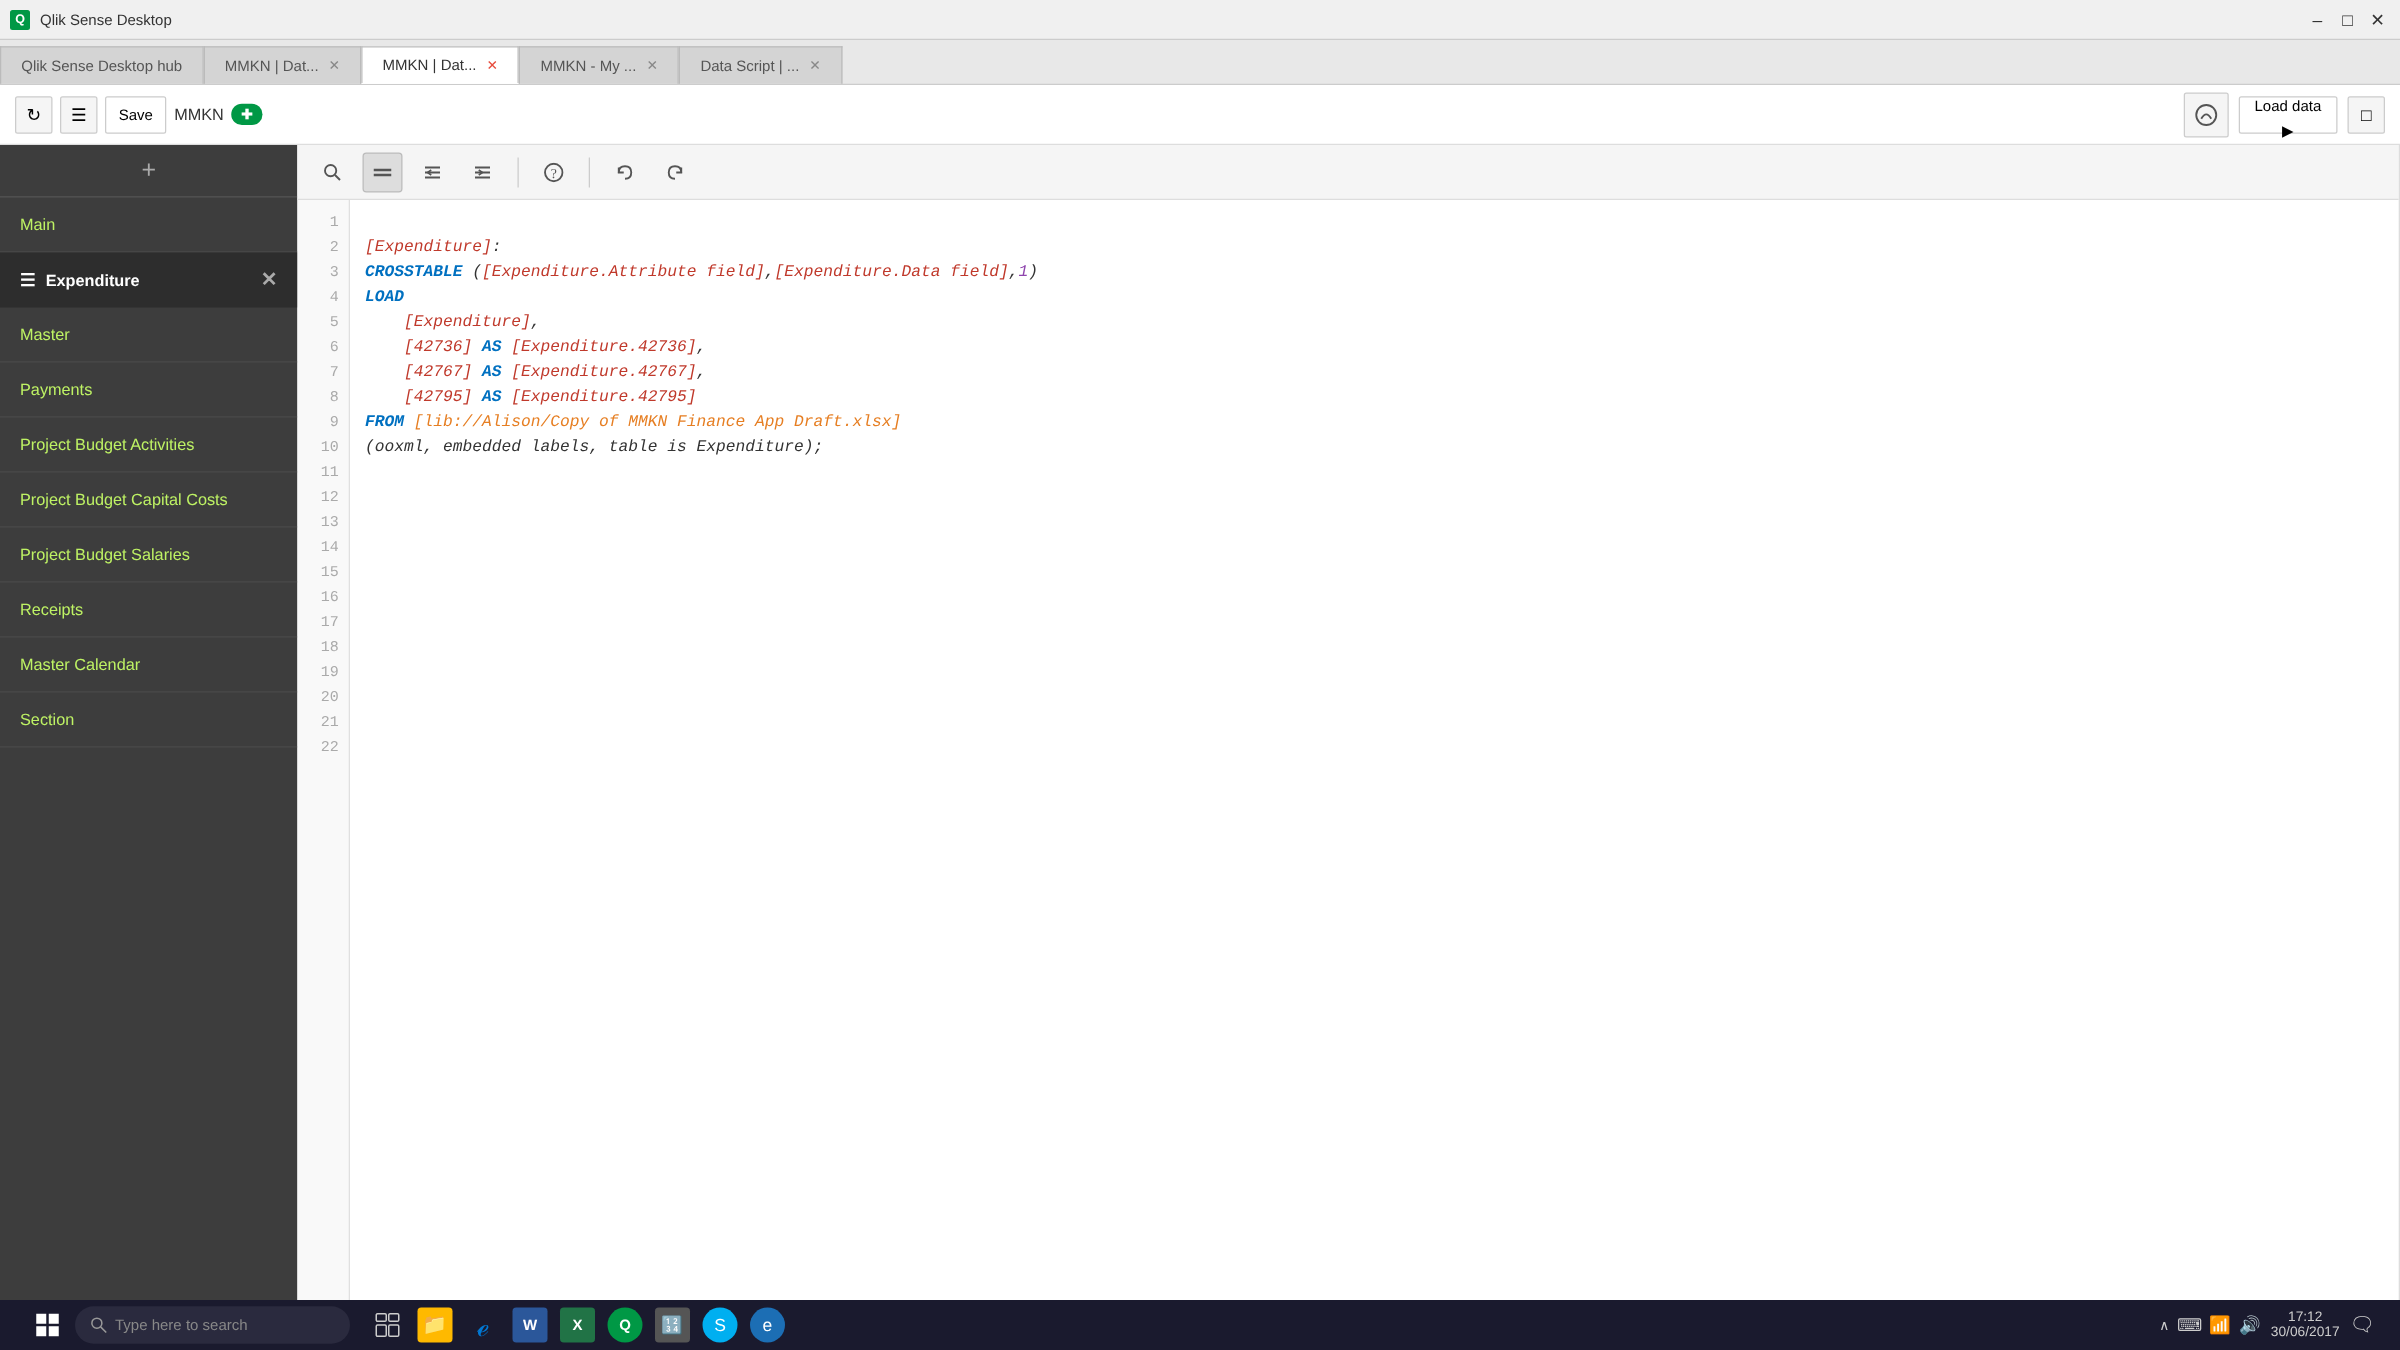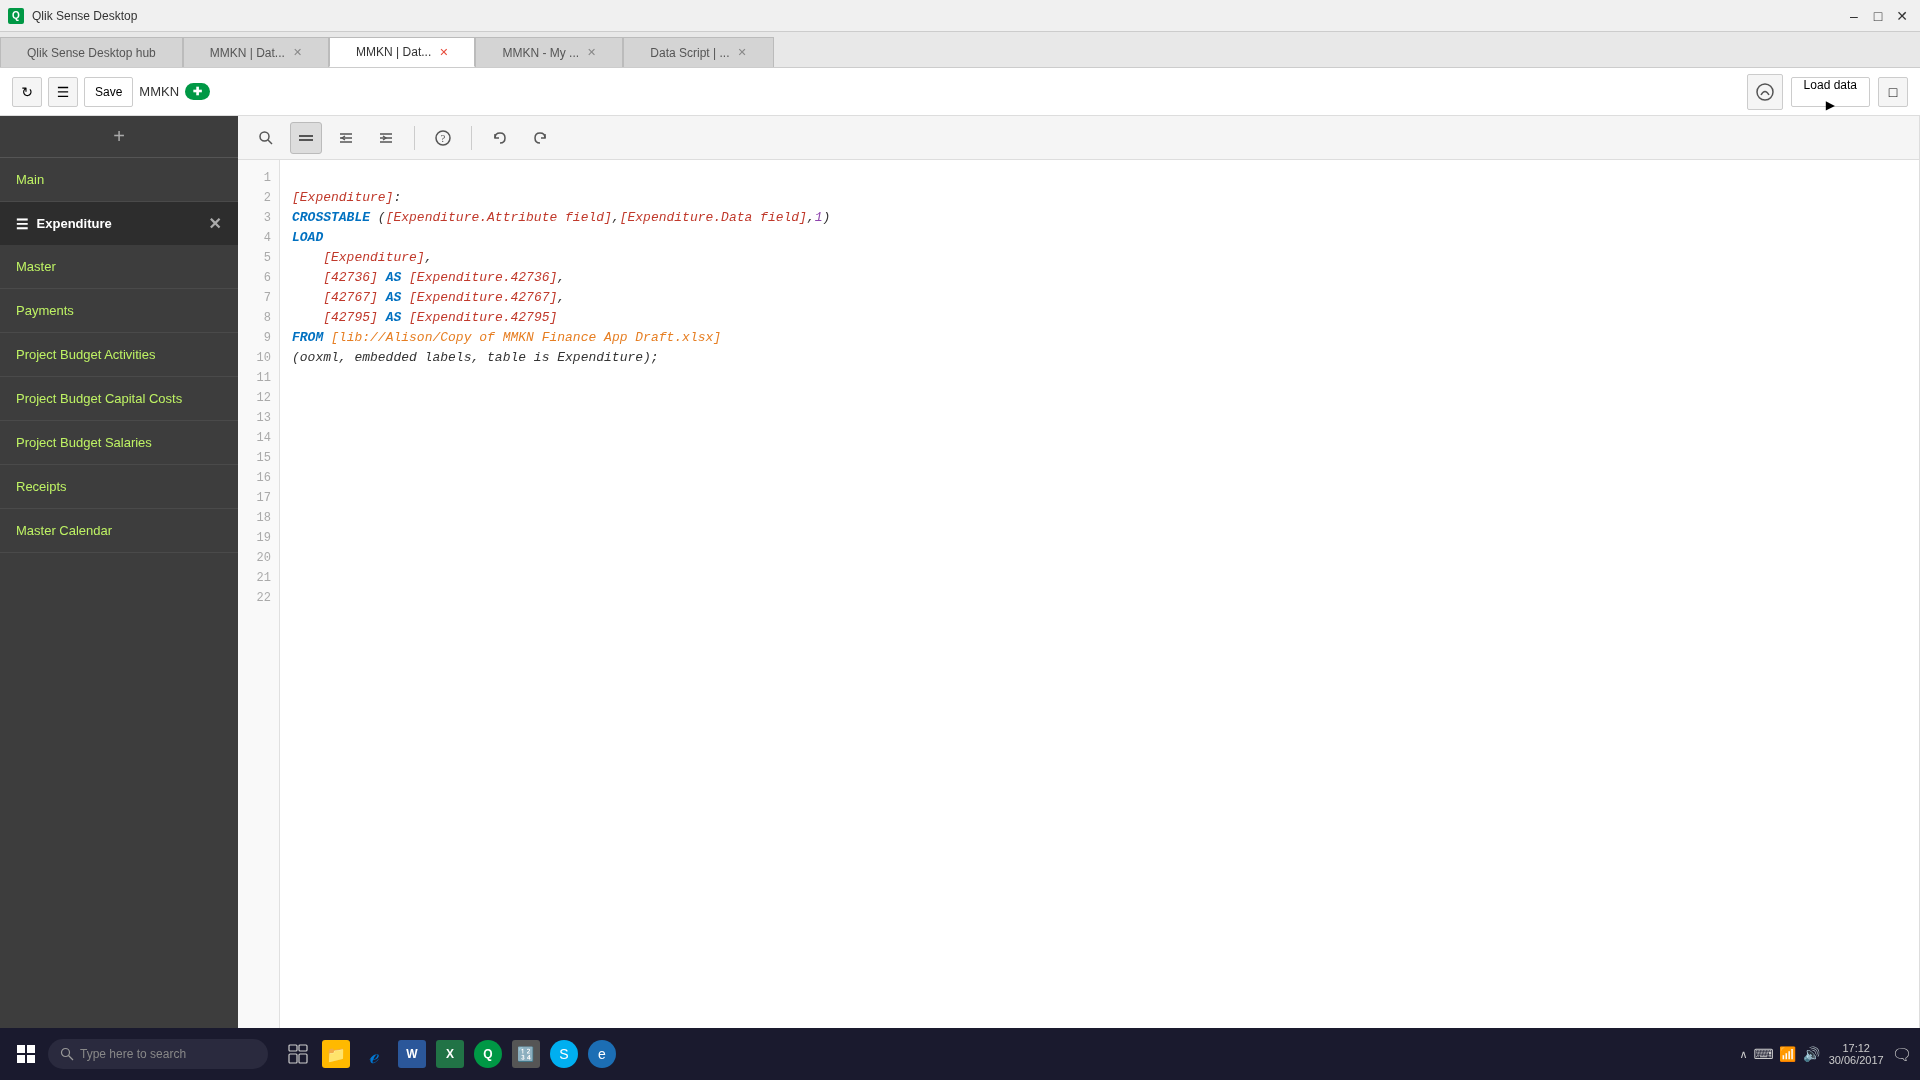--- a/index.html
+++ b/index.html
@@ -25,21 +25,21 @@
     
     .tabbar {
       height: 36px;
       background: #e8e8e8;
       display: flex;
       align-items: flex-end;
       border-bottom: 1px solid #ccc;
     }
     .tab {
       height: 30px;
-      padding: 0 26px;
+      padding: 0 16px;
       display: flex;
       align-items: center;
       gap: 8px;
       background: #d4d4d4;
       border: 1px solid #bbb;
       border-bottom: none;
       cursor: pointer;
       font-size: 12px;
       color: #555;
       white-space: nowrap;
@@ -224,25 +224,25 @@
       border: 1px solid #ccc;
       background: #fff;
       cursor: pointer;
       font-size: 12px;
       display: flex; align-items: center;
       border-radius: 2px;
     }
 
     
     .taskbar {
-      height: 52px;
+      height: 40px;
       background: #1a1a2e;
       display: flex;
       align-items: center;
-      padding: 0 8px;
+      padding: 0 20px;
       gap: 4px;
       position: fixed;
       bottom: 0;
       width: 1920px;
     }
     .taskbar-start {
       width: 36px; height: 36px;
       display: flex; align-items: center; justify-content: center;
       cursor: pointer;
       color: white;
@@ -377,20 +377,23 @@
       <span>Project Budget Capital Costs</span>
     </div>
     <div class="sidebar-item">
       <span>Project Budget Salaries</span>
     </div>
     <div class="sidebar-item">
       <span>Receipts</span>
     </div>
     <div class="sidebar-item">
       <span>Master Calendar</span>
+    </div>
+    <div class="sidebar-item">
+      <span>Section</span>
     </div>
   </div>
 
   <div class="editor-area">
 
     <div class="editor-toolbar">
       <button class="ed-btn" title="Search">
         <svg width="16" height="16" viewBox="0 0 16 16">
             <circle cx="6.5" cy="6.5" r="4.5" fill="none" stroke="#555" stroke-width="1.5"></circle>
             <line x1="10" y1="10" x2="14" y2="14" stroke="#555" stroke-width="1.5"></line>

